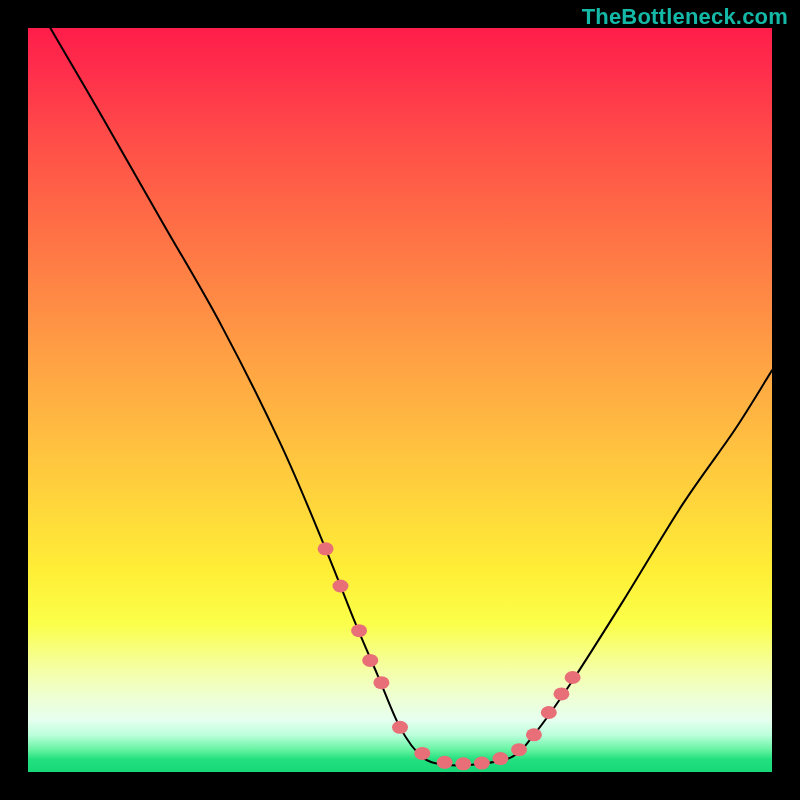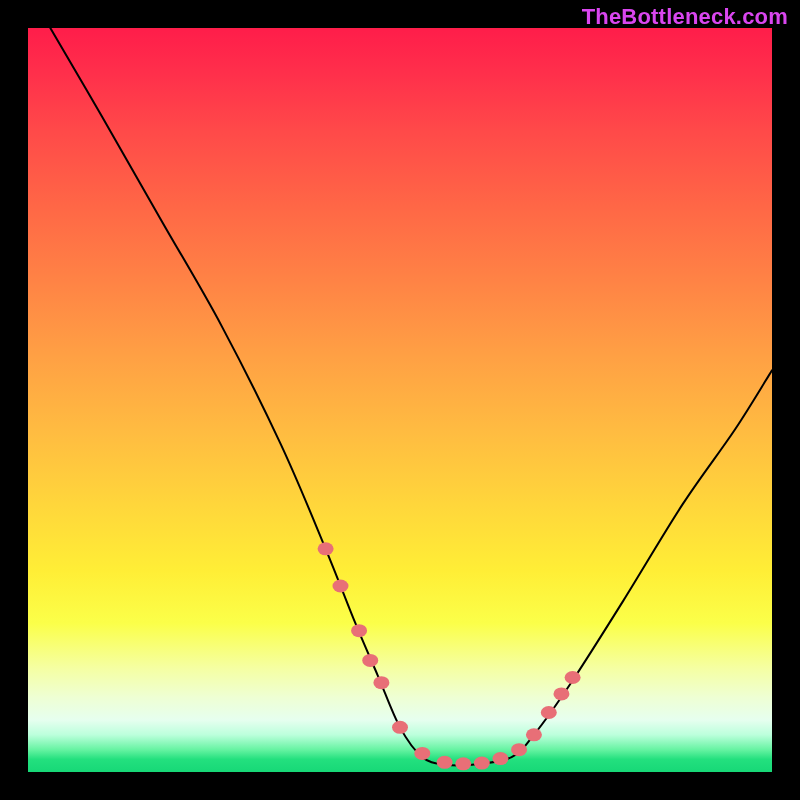--- a/index.html
+++ b/index.html
@@ -14,21 +14,21 @@
   .frame {
     position: relative;
     width: 800px;
     height: 800px;
     background: #000;
   }
   .watermark {
     position: absolute;
     top: 4px;
     right: 12px;
-    color: #d946ef;
+    color: #14b8a6;
     font-size: 22px;
     font-weight: 600;
     letter-spacing: 0.2px;
     z-index: 10;
     text-align: center;
   }
   .plot-area {
     position: absolute;
     left: 28px;
     top: 28px;

